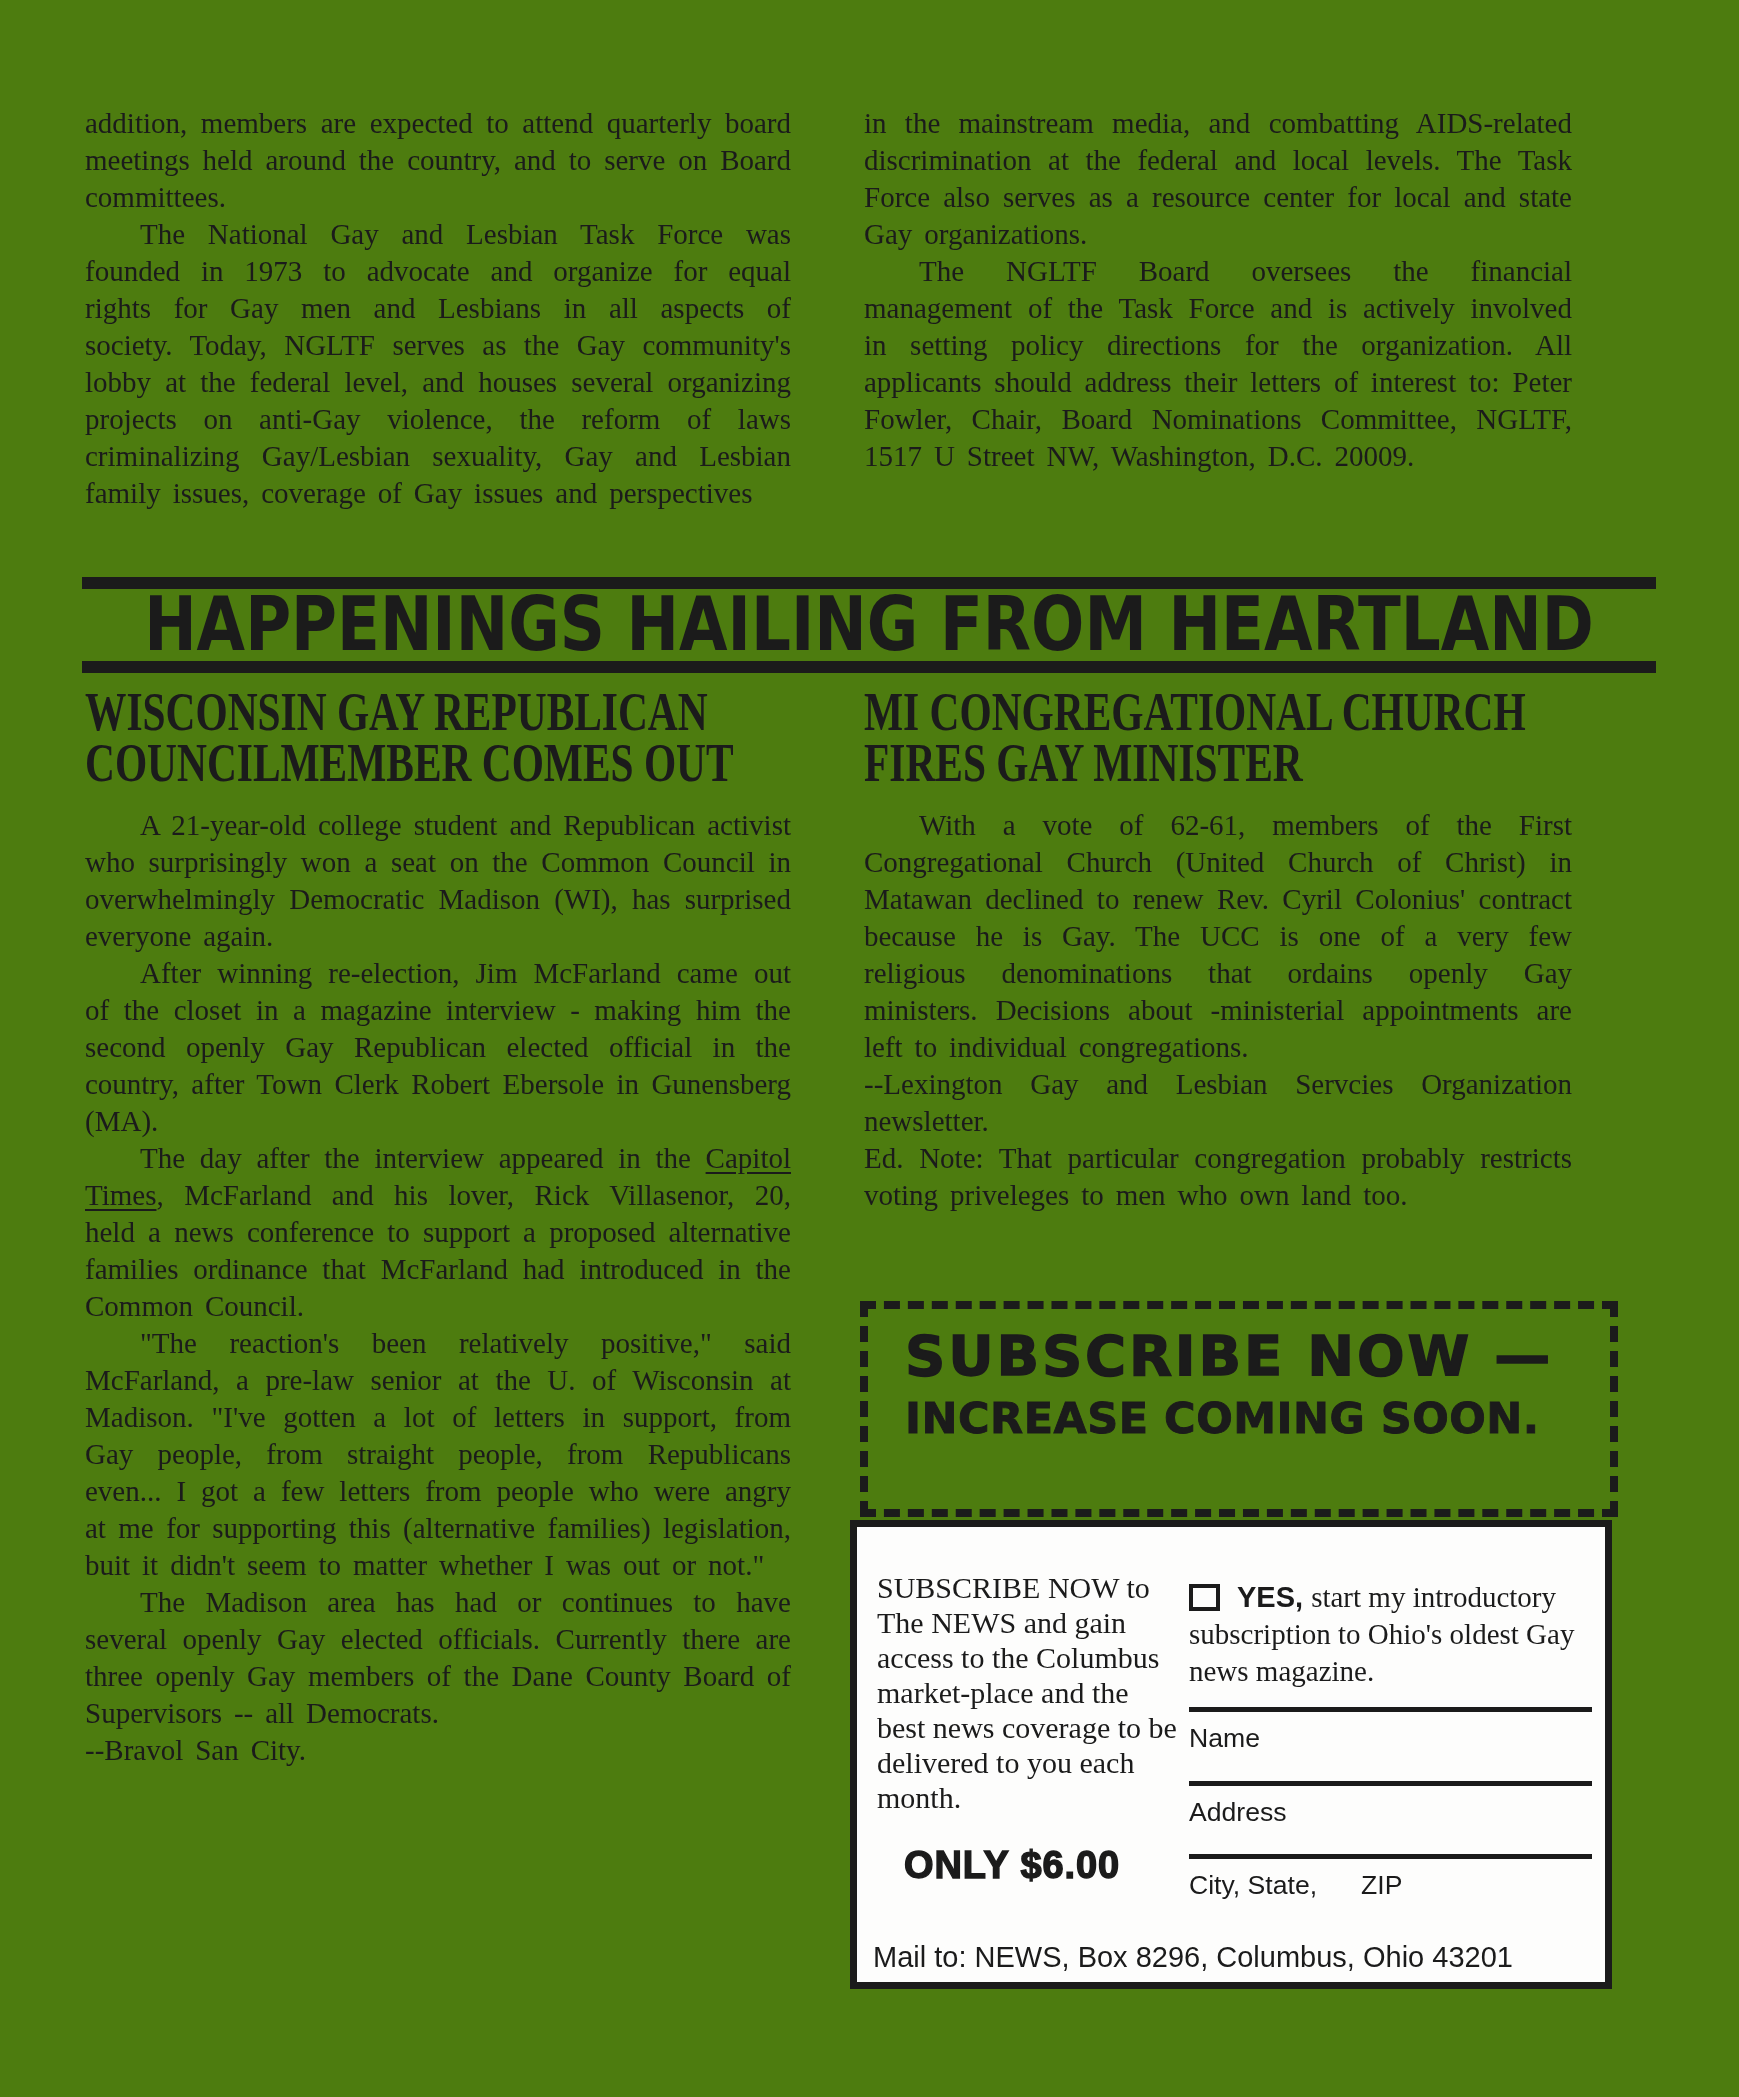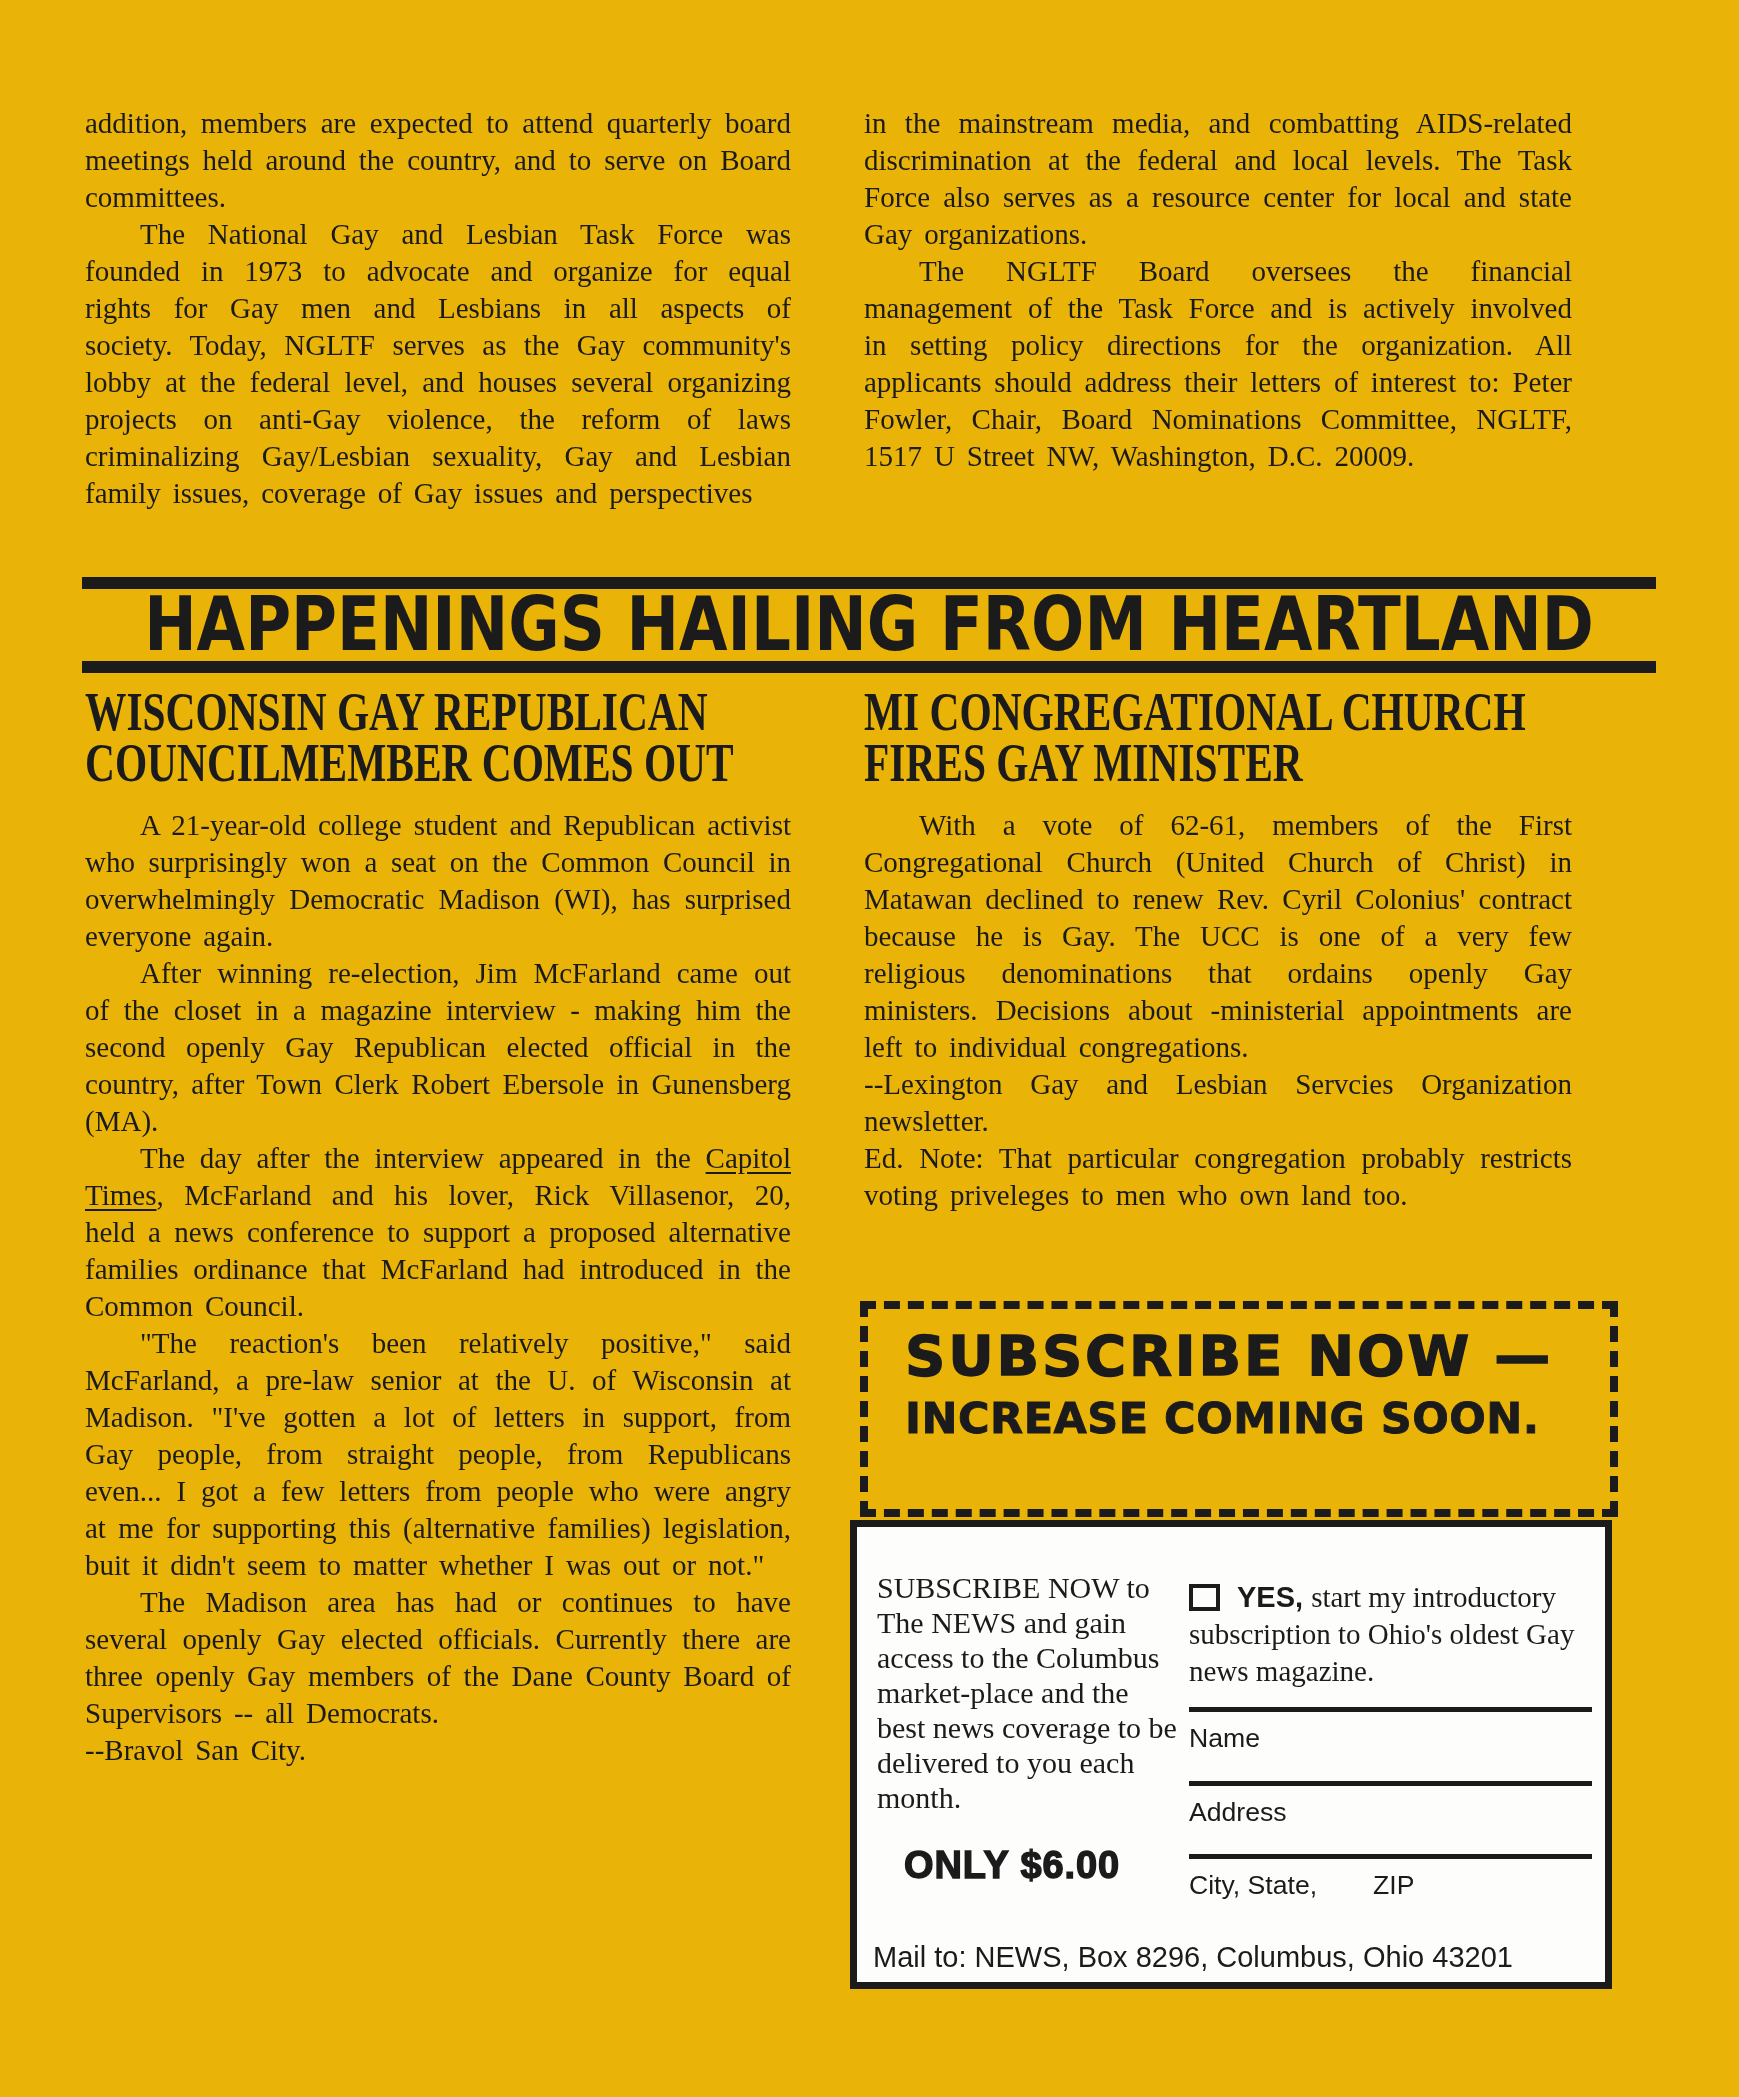--- a/index.html
+++ b/index.html
@@ -1,19 +1,19 @@
 <!DOCTYPE html>
 <html style="font-size:7.6px"><head>
 <meta charset="utf-8">
 <title>Scanned Newsletter Page</title>
 <style>
   html,body { margin:0; padding:0; background:#e8e8e4; }
   .page {
     position:relative; width:1739px; height:2097px;
-    background:#eab308; color:#1b1b1b; overflow:hidden;
+    background:#4d7c0f; color:#1b1b1b; overflow:hidden;
     font-family:"Liberation Serif","DejaVu Serif",serif;
   }
   
   .bodycopy { font-size:29px; line-height:37px; text-align:justify; word-spacing:4.7px; }
   .bodycopy p { margin:0; }
   .bodycopy p.indent { text-indent:55px; }
   .abs { position:absolute; }
 
   
   .rule { position:absolute; left:82px; width:1574px; height:12.3px; background:#1b1b1b; }
@@ -72,21 +72,21 @@
     border:4.3px solid #1b1b1b; margin-right:17px; vertical-align:-3.8px; background:#fdfdfc;
   }
   .yes-word { font-family:"Liberation Sans","DejaVu Sans",sans-serif; font-weight:bold;text-align:right; }
   .fgroup { position:absolute; left:332px; width:403px; }
   .fg1 { top:180px; } .fg2 { top:254px; } .fg3 { top:327px; }
   .wline { height:4.7px; background:#1b1b1b; }
   .flabel {
     margin-top:12.3px; font-family:"Liberation Sans","DejaVu Sans",sans-serif;
     font-size:26.6px; line-height:28.5px; color:#1b1b1b; display:flex;
   }
-  .flabel .zip { margin-left:56px;text-align:center; }
+  .flabel .zip { margin-left:44px;text-align:center; }
   #mail-to {
     position:absolute; left:16px; top:414px;
     font-family:"Liberation Sans","DejaVu Sans",sans-serif; font-size:29px;
   }
 </style>
 </head>
 <body>
 
 <div class="page">
 

